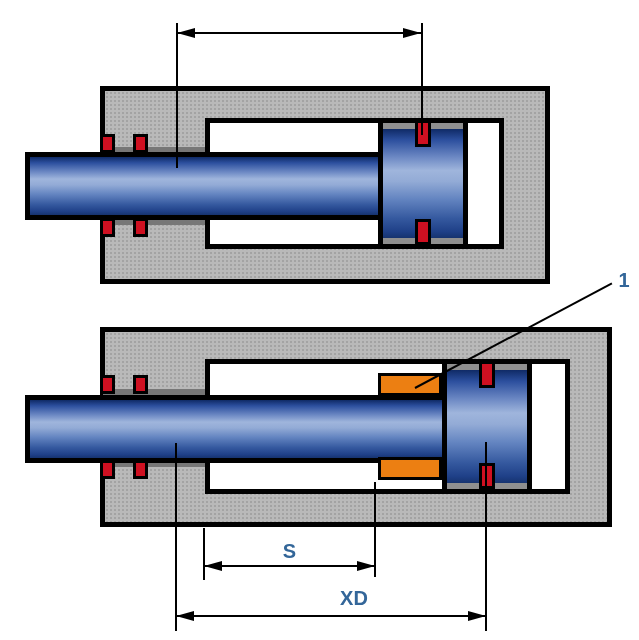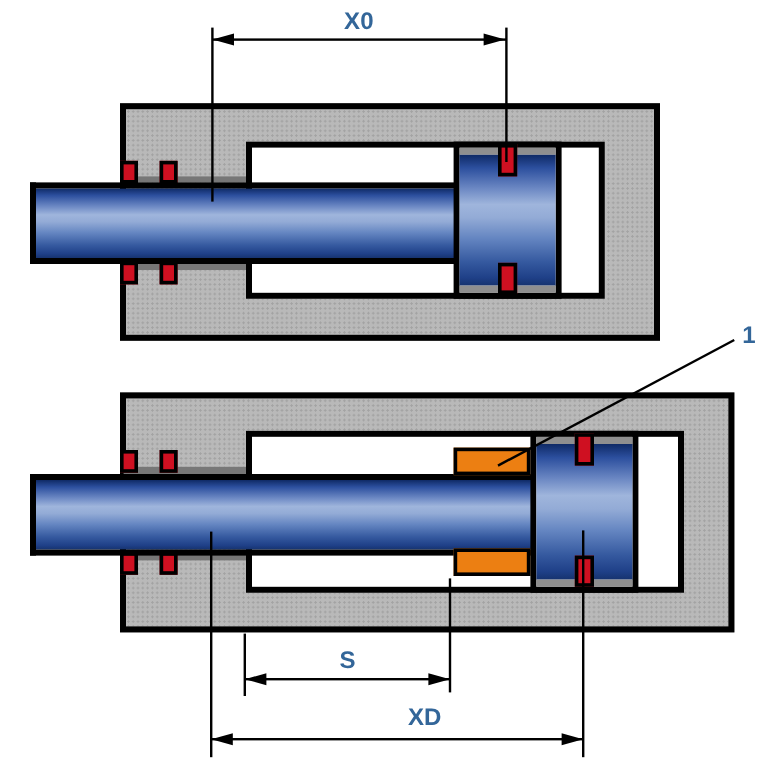--- a/index.html
+++ b/index.html
@@ -61,21 +61,20 @@
       <div class="pband"></div>
     </div>
     <div class="abs seal" style="left:415px;top:120px;width:16px;height:27px;"></div>
     <div class="abs seal" style="left:415px;top:219px;width:16px;height:26px;"></div>
 
     <div class="abs dline" style="left:176px;top:23px;width:2px;height:145px;"></div>
     <div class="abs dline" style="left:421px;top:23px;width:2px;height:112px;"></div>
     <div class="abs dline" style="left:177px;top:32px;width:245px;height:2px;"></div>
     <div class="abs arrow-l" style="left:177px;top:28px;"></div>
     <div class="abs arrow-r" style="left:403px;top:28px;"></div>
-    <div class="abs dim-label" style="left:177px;top:8px;width:244px;">X0</div>
   </div>
 
   <div class="group">
     <div class="abs metal o5" style="left:100px;top:327px;width:512px;height:200px;"></div>
     <div class="abs white o5" style="left:205px;top:359px;width:365px;height:135px;"></div>
 
     <div class="abs bushing" style="left:103px;top:389px;width:102px;height:6px;"></div>
     <div class="abs bushing" style="left:103px;top:462px;width:102px;height:5px;"></div>
 
     <div class="abs seal" style="left:100px;top:375px;width:15px;height:19px;"></div>

